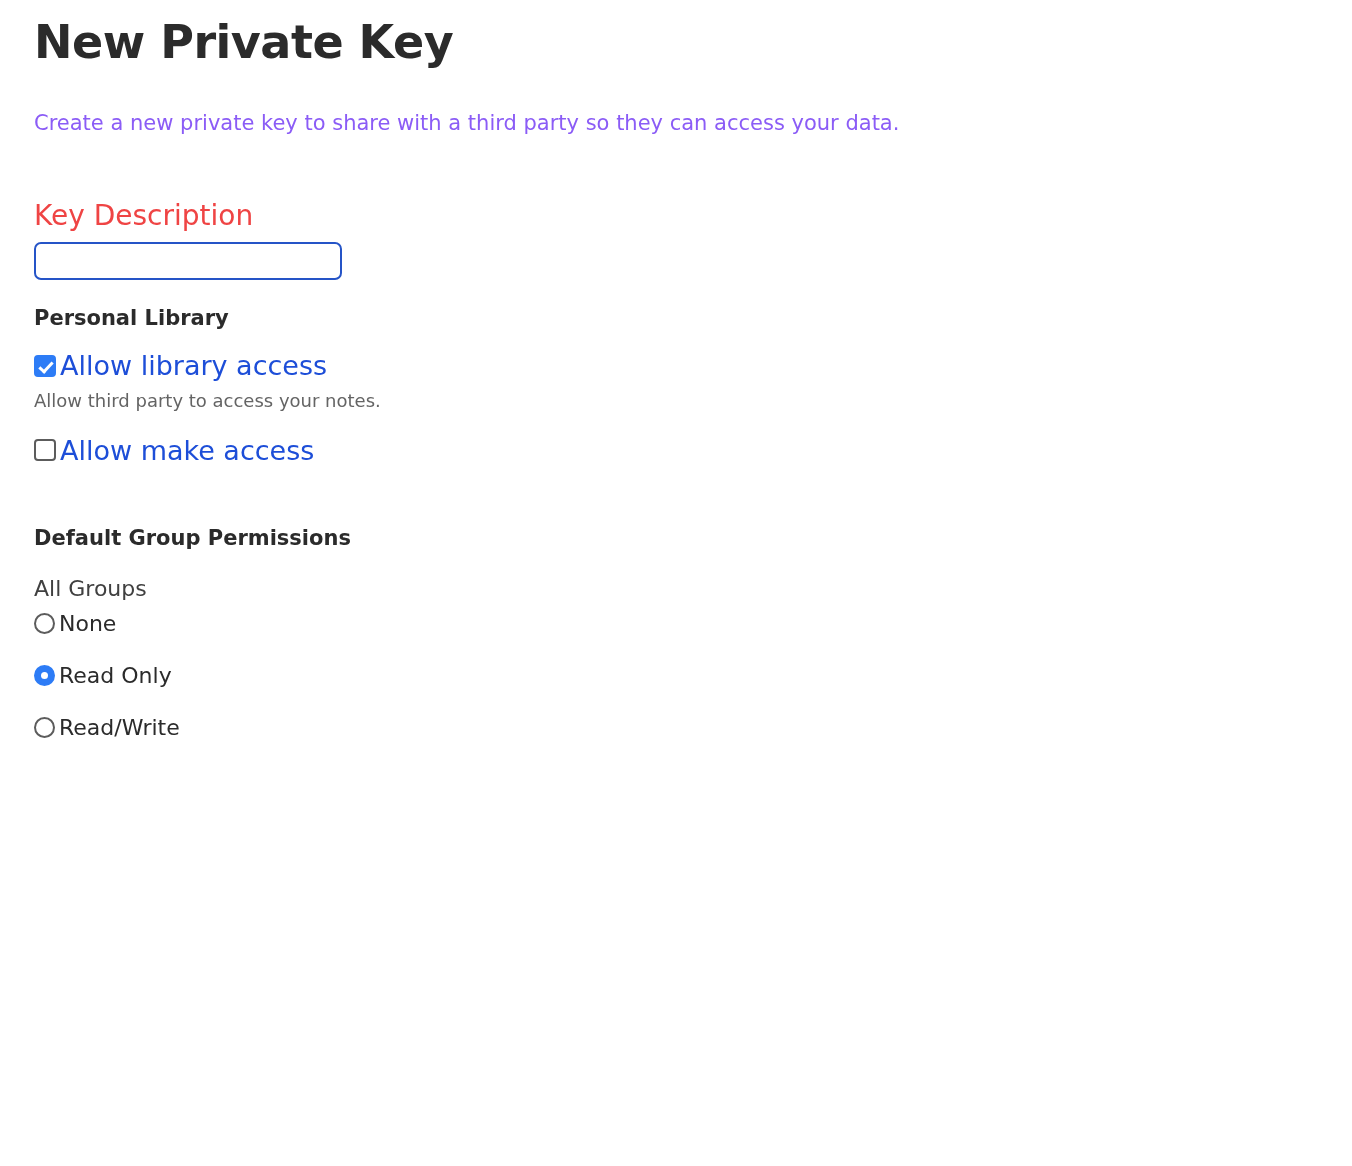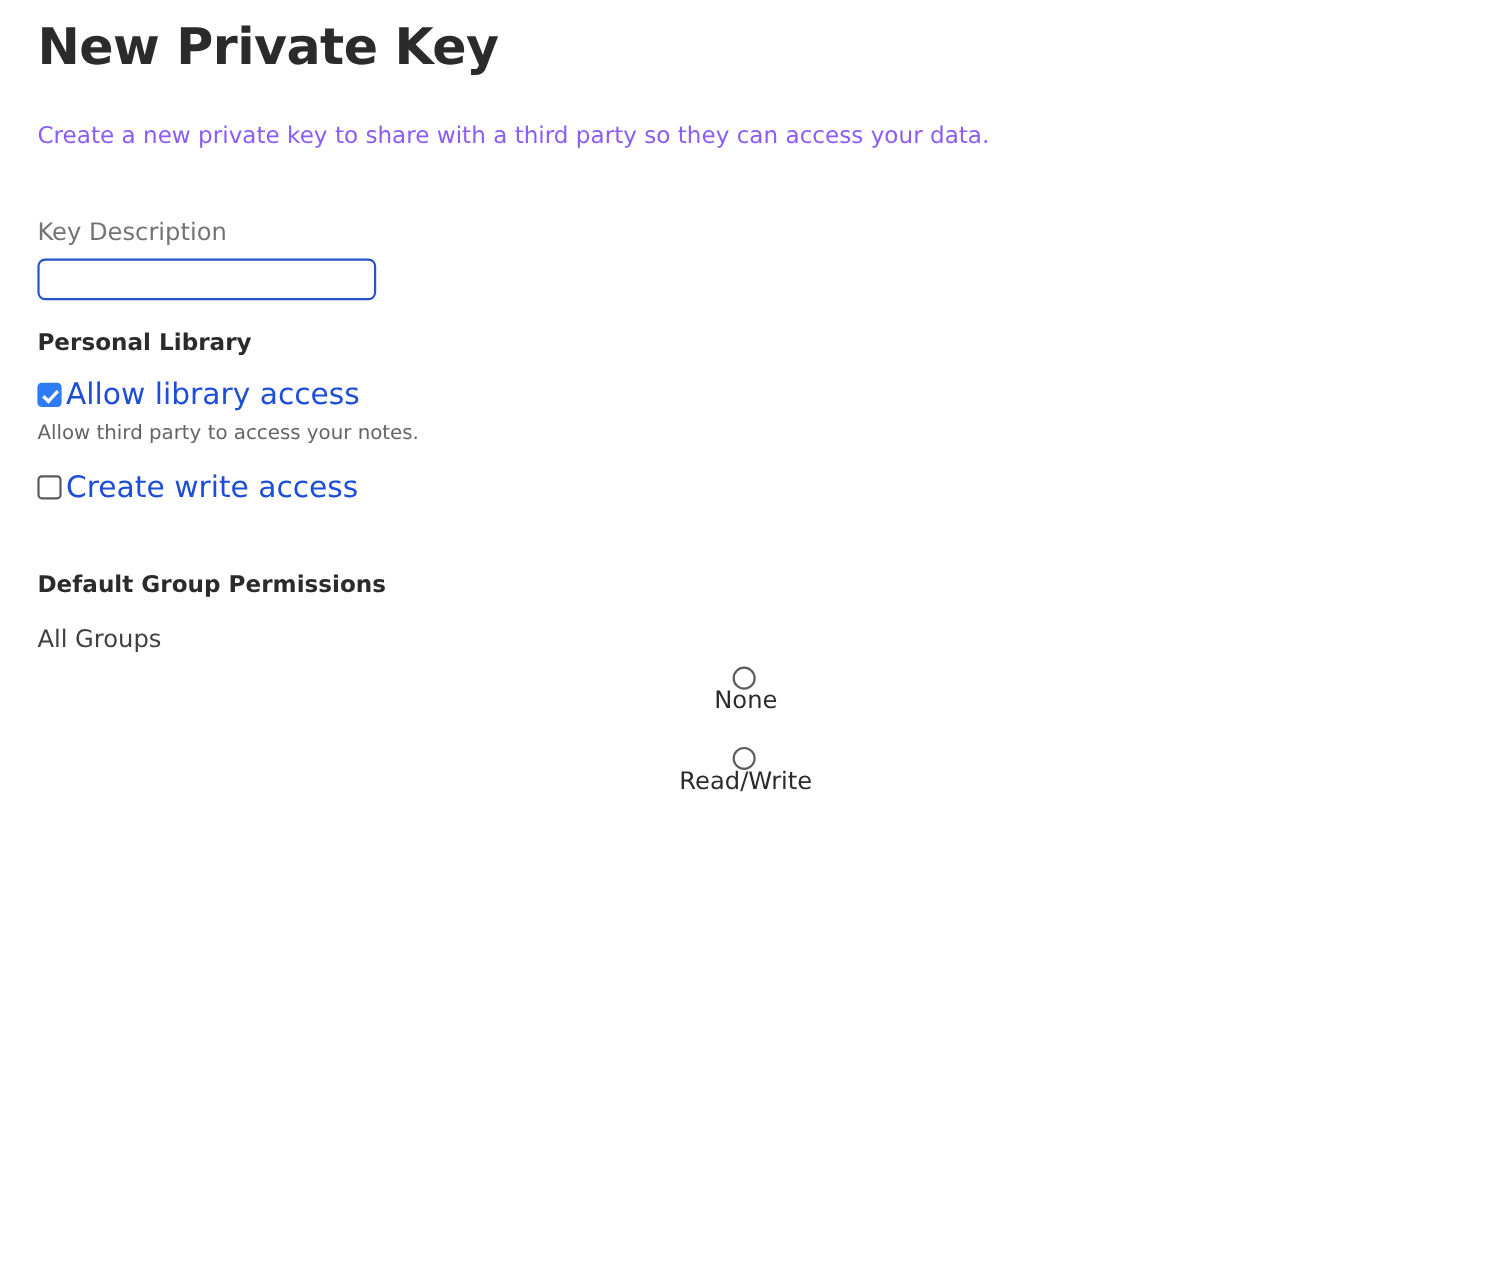--- a/index.html
+++ b/index.html
@@ -29,22 +29,22 @@
   .intro {
     font-size: 21px;
     color: #8b5cf6;
     margin-top: 38px;
     line-height: 1.3;
   }
   .field-block {
     margin-top: 62px;
   }
   .field-label {
-    font-size: 22px;
-    color: #737373;
+    font-size: 28px;
+    color: #ef4444;
     line-height: 1.2;
   }
   .text-input {
     display: block;
     margin-top: 10px;
     width: 308px;
     height: 38px;
     box-sizing: border-box;
     border: 2px solid #2554c7;
     border-radius: 7px;
@@ -109,21 +109,20 @@
   }
   .group-sub {
     font-size: 22px;
     color: #404040;
     margin-top: 26px;
   }
   .radio-row {
     display: flex;
     align-items: center;
     margin-top: 12px;
-    flex-direction: column;
   }
   .radio-row.spaced { margin-top: 30px; }
   .radio {
     width: 21px;
     height: 21px;
     box-sizing: border-box;
     border: 2px solid #5c5c5c;
     border-radius: 50%;
     background: #ffffff;
     flex: 0 0 auto;
@@ -175,33 +174,37 @@
 
   <div class="check-row first">
     <span class="checkbox checked"></span>
     <span class="check-label">Allow library access</span>
   </div>
 
   <div class="help-text">Allow third party to access your notes.</div>
 
   <div class="check-row">
     <span class="checkbox"></span>
-    <span class="check-label">Create write access</span>
+    <span class="check-label">Allow make access</span>
   </div>
 
   <div class="group-section">
     <div class="section-heading" style="margin-top:0">Default Group Permissions</div>
 
     <div class="group-sub">All Groups</div>
 
     <div class="radio-row">
       <span class="radio"></span>
       <span class="radio-label">None</span>
     </div>
 
+    <div class="radio-row spaced">
+      <span class="radio selected"></span>
+      <span class="radio-label">Read Only</span>
+    </div>
 
     <div class="radio-row spaced">
       <span class="radio"></span>
       <span class="radio-label">Read/Write</span>
     </div>
 
   </div>
 
 </div>
 

